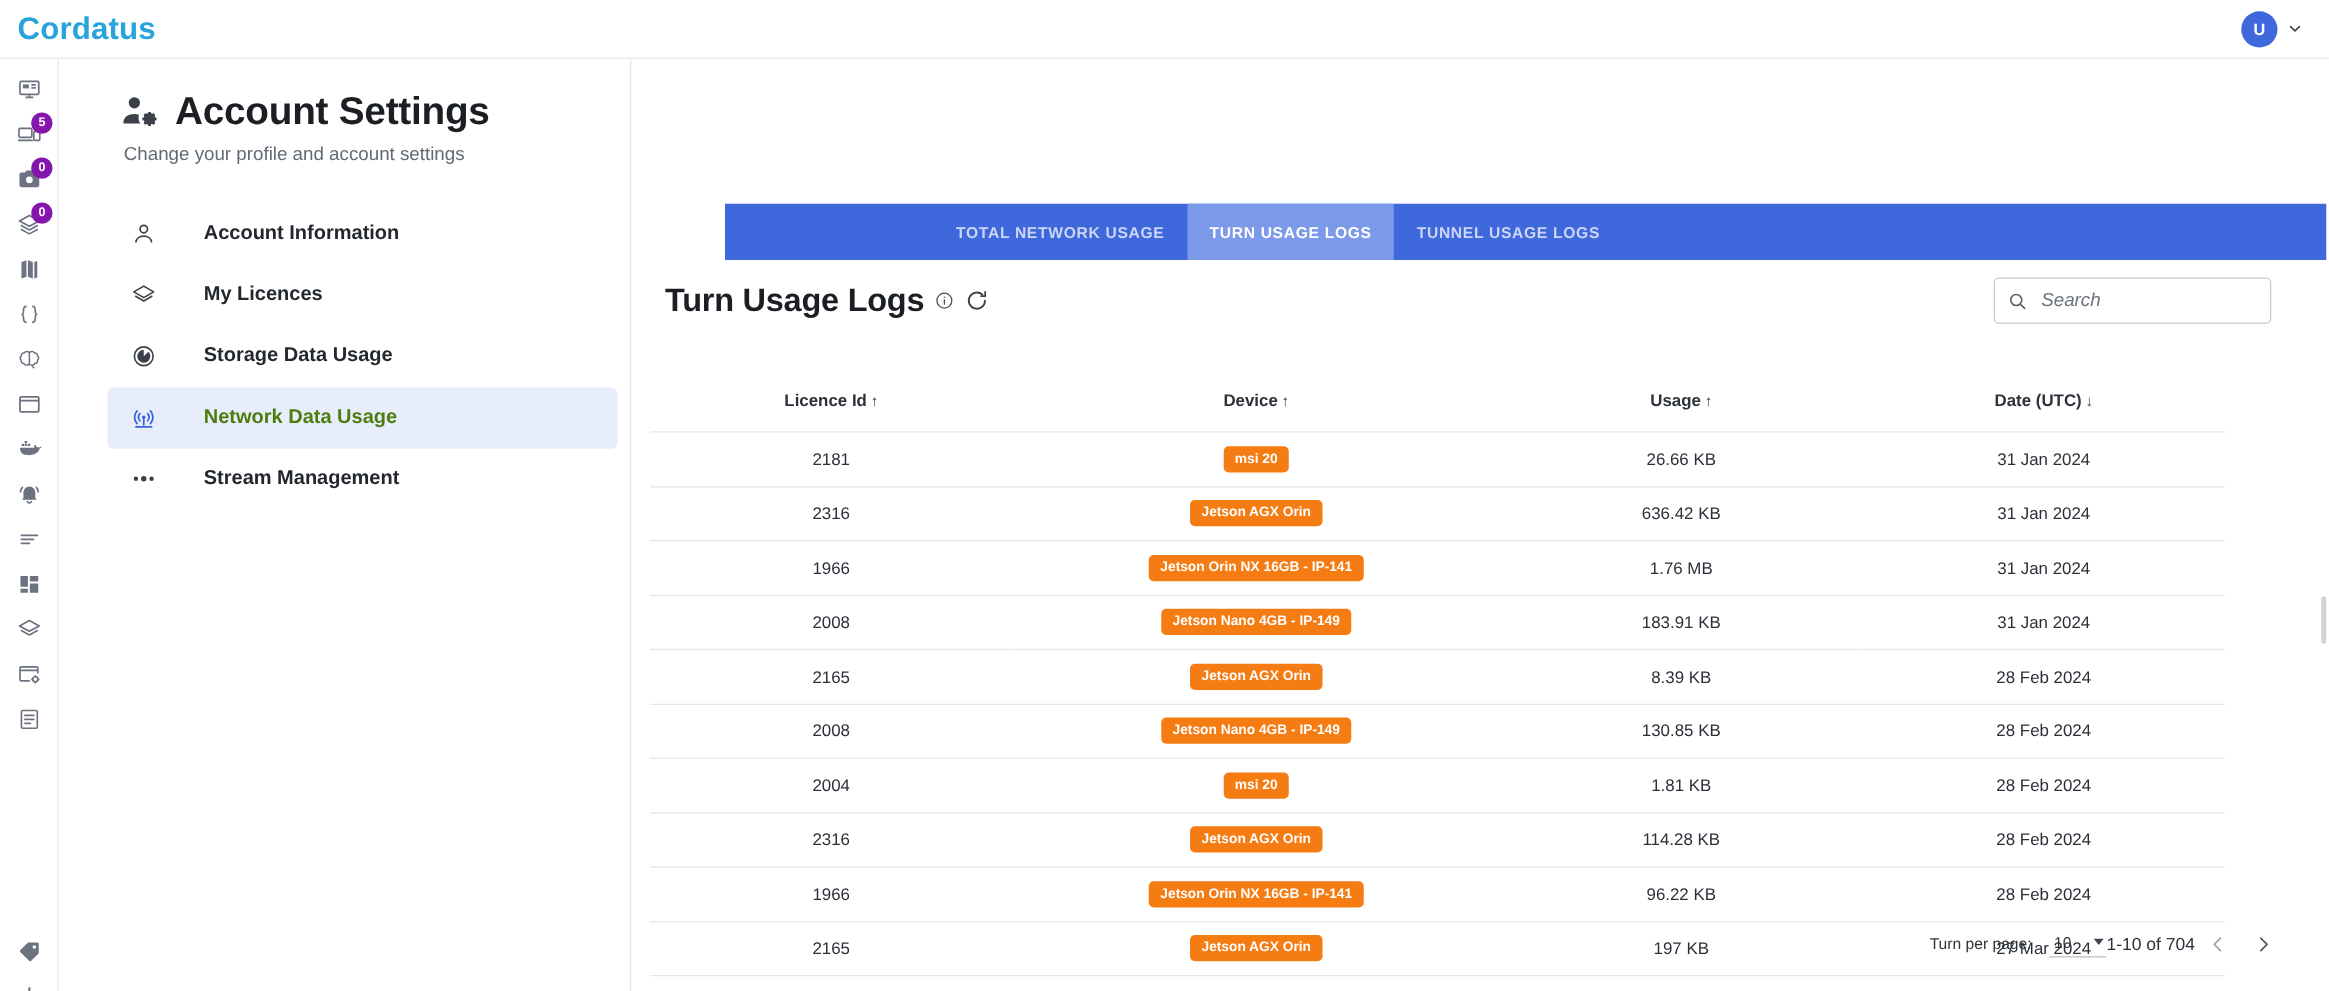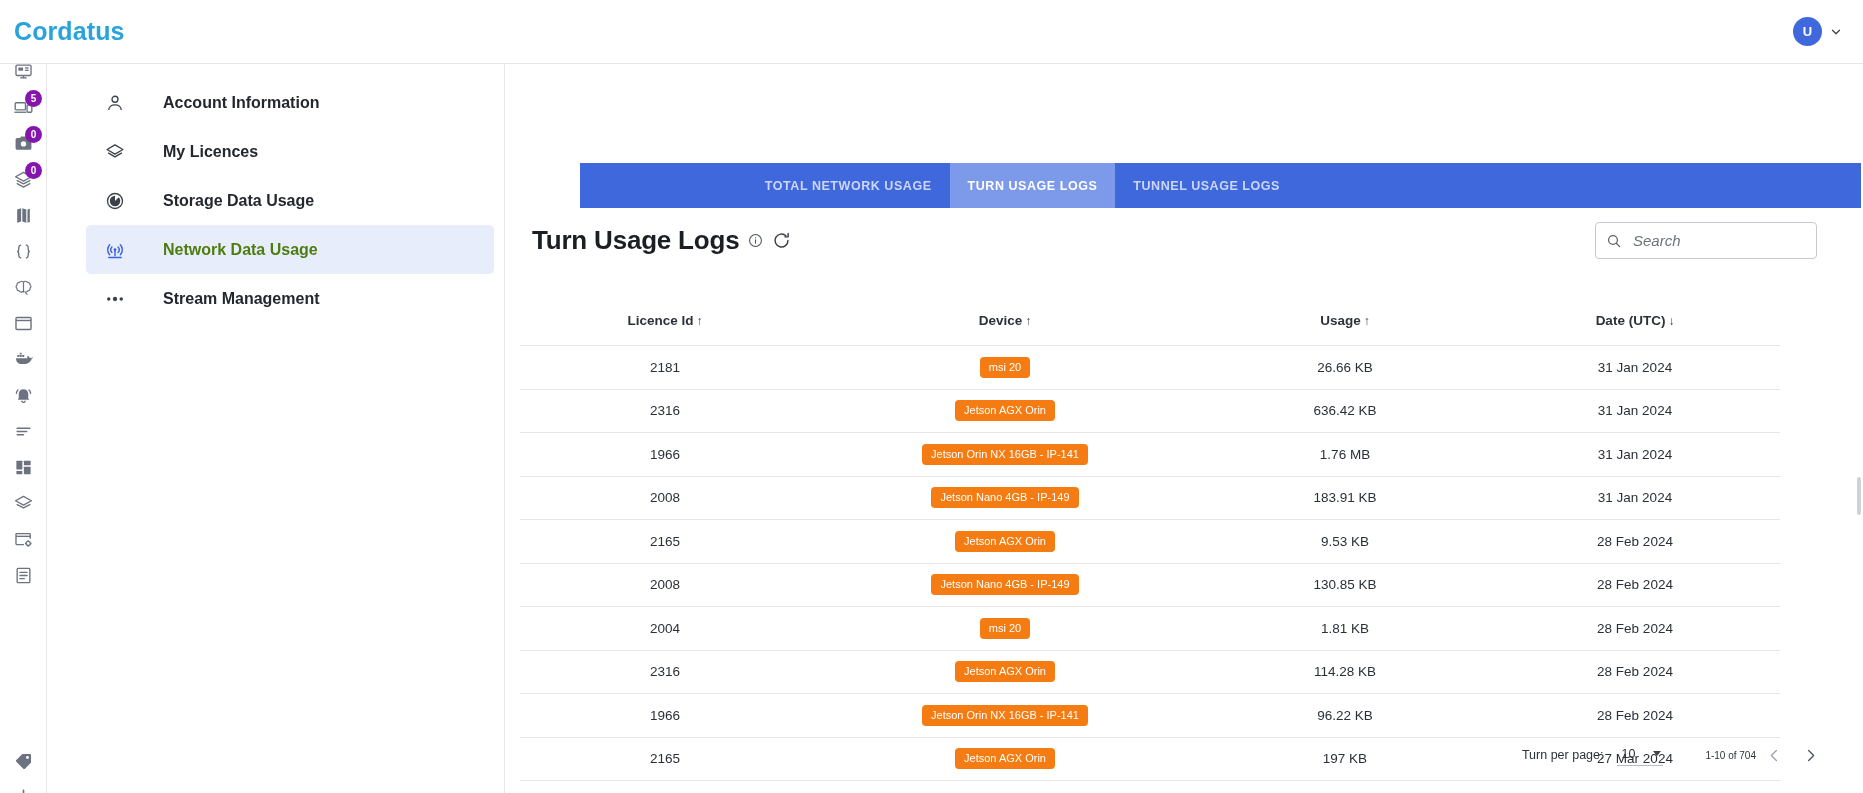--- a/index.html
+++ b/index.html
@@ -8,21 +8,21 @@
     width: 1863px; height: 793px;
     overflow: hidden;
     background: #ffffff;
     font-family: "Liberation Sans", sans-serif;
     color: #1f2328;
   }
 
   
   .topbar {
     position: absolute; top: 0; left: 0;
-    width: 1863px; height: 64px;
+    width: 1863px; height: 47px;
     background: #ffffff;
     border-bottom: 1px solid #e3e6ea;
     display: flex; align-items: center;
     z-index: 30;
   }
   .brand {
     margin-left: 14px;
     font-size: 25px;
     font-weight: 700;
     color: #29a3db;
@@ -207,21 +207,21 @@
   col.c-lic { width: 290px; }
   col.c-dev { width: 390px; }
   col.c-use { width: 290px; }
   col.c-dat { width: 290px; }
 
   .chip {
     display: inline-block;
     background: #f57c12;
     color: #ffffff;
     font-size: 11px;
-    font-weight: 400;
+    font-weight: 700;
     border-radius: 4px;
     padding: 4px 9px;
     line-height: 1.2;
     white-space: nowrap;
   }
 
   
   .pager {
     position: absolute;
     top: 690px; left: 0;
@@ -237,21 +237,21 @@
     padding: 2px 2px 4px 4px;
     cursor: pointer;
   }
   .rpp .val { font-size: 12.5px; }
   .caret {
     width: 0; height: 0;
     border-left: 4.5px solid transparent;
     border-right: 4.5px solid transparent;
     border-top: 5.5px solid #3f444c;
   }
-  .range { margin-left: 42px; font-size: 10px; }
+  .range { font-size: 14px; }
   .pg-btn {
     width: 36px; height: 36px;
     display: flex; align-items: center; justify-content: center;
     color: #9ba1a9; cursor: pointer;
   }
   .pg-btn.enabled { color: #4a5059; }
   .pg-btn svg { width: 15px; height: 15px; display: block; }
   .pg-btn:first-of-type { margin-left: 32px; }
 
   .scroll-hint {
@@ -455,20 +455,34 @@
           <polyline points="6.5 9.5 12 15 17.5 9.5"></polyline>
           <line x1="4" y1="20" x2="20" y2="20"></line>
         </svg>
     </span>
   </div>
 </div>
 
 <div class="page">
 
   <div class="settings-col">
+    <div class="page-head">
+      <div class="page-title-row">
+        <span class="page-title-icon">
+          <svg viewBox="0 0 24 24" fill="currentColor">
+              <circle cx="8.4" cy="6.6" r="3.6"></circle>
+              <path d="M1.4 19.4c0-3.5 3.1-5.6 7-5.6 1.05 0 2.05.15 2.95.43-.2.6-.3 1.25-.3 1.92 0 1.35.42 2.6 1.14 3.62H1.4z"></path>
+              <circle cx="17.4" cy="16.2" r="2.0"></circle>
+              <path d="M22.6 16.2l-.95-.3a4.4 4.4 0 0 0-.3-.74l.44-.9-1.05-1.05-.9.44c-.24-.13-.48-.23-.74-.3l-.3-.95h-1.48l-.3.95c-.26.07-.5.17-.74.3l-.9-.44-1.05 1.05.44.9c-.13.24-.23.48-.3.74l-.95.3v1.48l.95.3c.07.26.17.5.3.74l-.44.9 1.05 1.05.9-.44c.24.13.48.23.74.3l.3.95h1.48l.3-.95c.26-.7.5-.17.74-.3l.9.44 1.05-1.05-.44-.9c.13-.24.23-.48.3-.74l.95-.3v-1.48z"></path>
+            </svg>
+        </span>
+        <div class="page-title">Account Settings</div>
+      </div>
+      <div class="page-sub">Change your profile and account settings</div>
+    </div>
 
     <div class="nav-list">
 
       <div class="nav-item">
         <span class="nav-icon">
           <svg viewBox="0 0 24 24" fill="none" stroke="currentColor" stroke-width="1.6">
               <circle cx="12" cy="7.5" r="3.6"></circle>
               <path d="M4.5 20.5c0-4 3.4-6.2 7.5-6.2s7.5 2.2 7.5 6.2"></path>
             </svg>
         </span>
@@ -605,21 +619,21 @@
           </tr>
           <tr>
             <td>2008</td>
             <td><span class="chip">Jetson Nano 4GB - IP-149</span></td>
             <td>183.91 KB</td>
             <td>31 Jan 2024</td>
           </tr>
           <tr>
             <td>2165</td>
             <td><span class="chip">Jetson AGX Orin</span></td>
-            <td>9.53 KB</td>
+            <td>8.39 KB</td>
             <td>28 Feb 2024</td>
           </tr>
           <tr>
             <td>2008</td>
             <td><span class="chip">Jetson Nano 4GB - IP-149</span></td>
             <td>130.85 KB</td>
             <td>28 Feb 2024</td>
           </tr>
           <tr>
             <td>2004</td>

